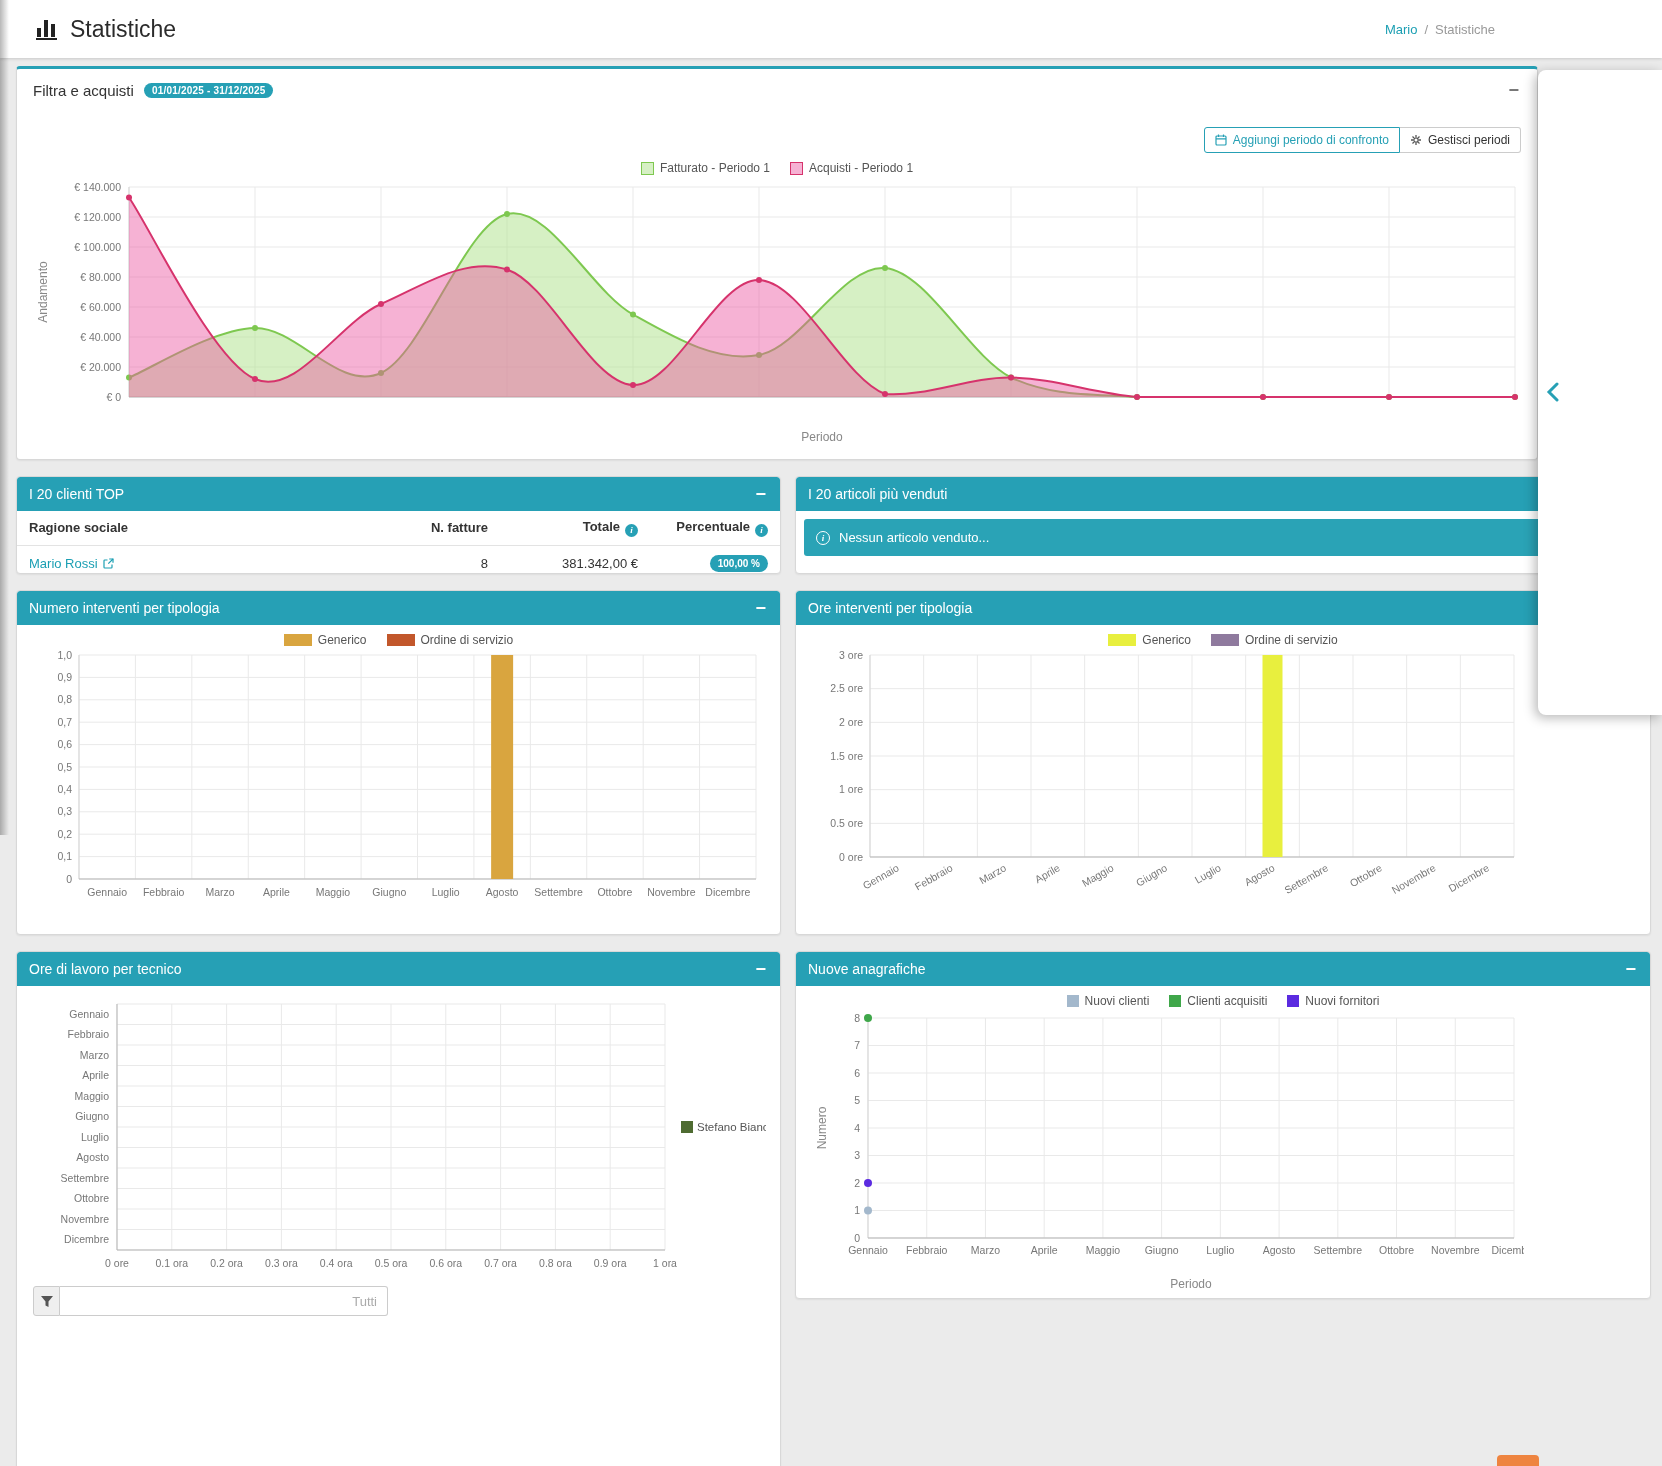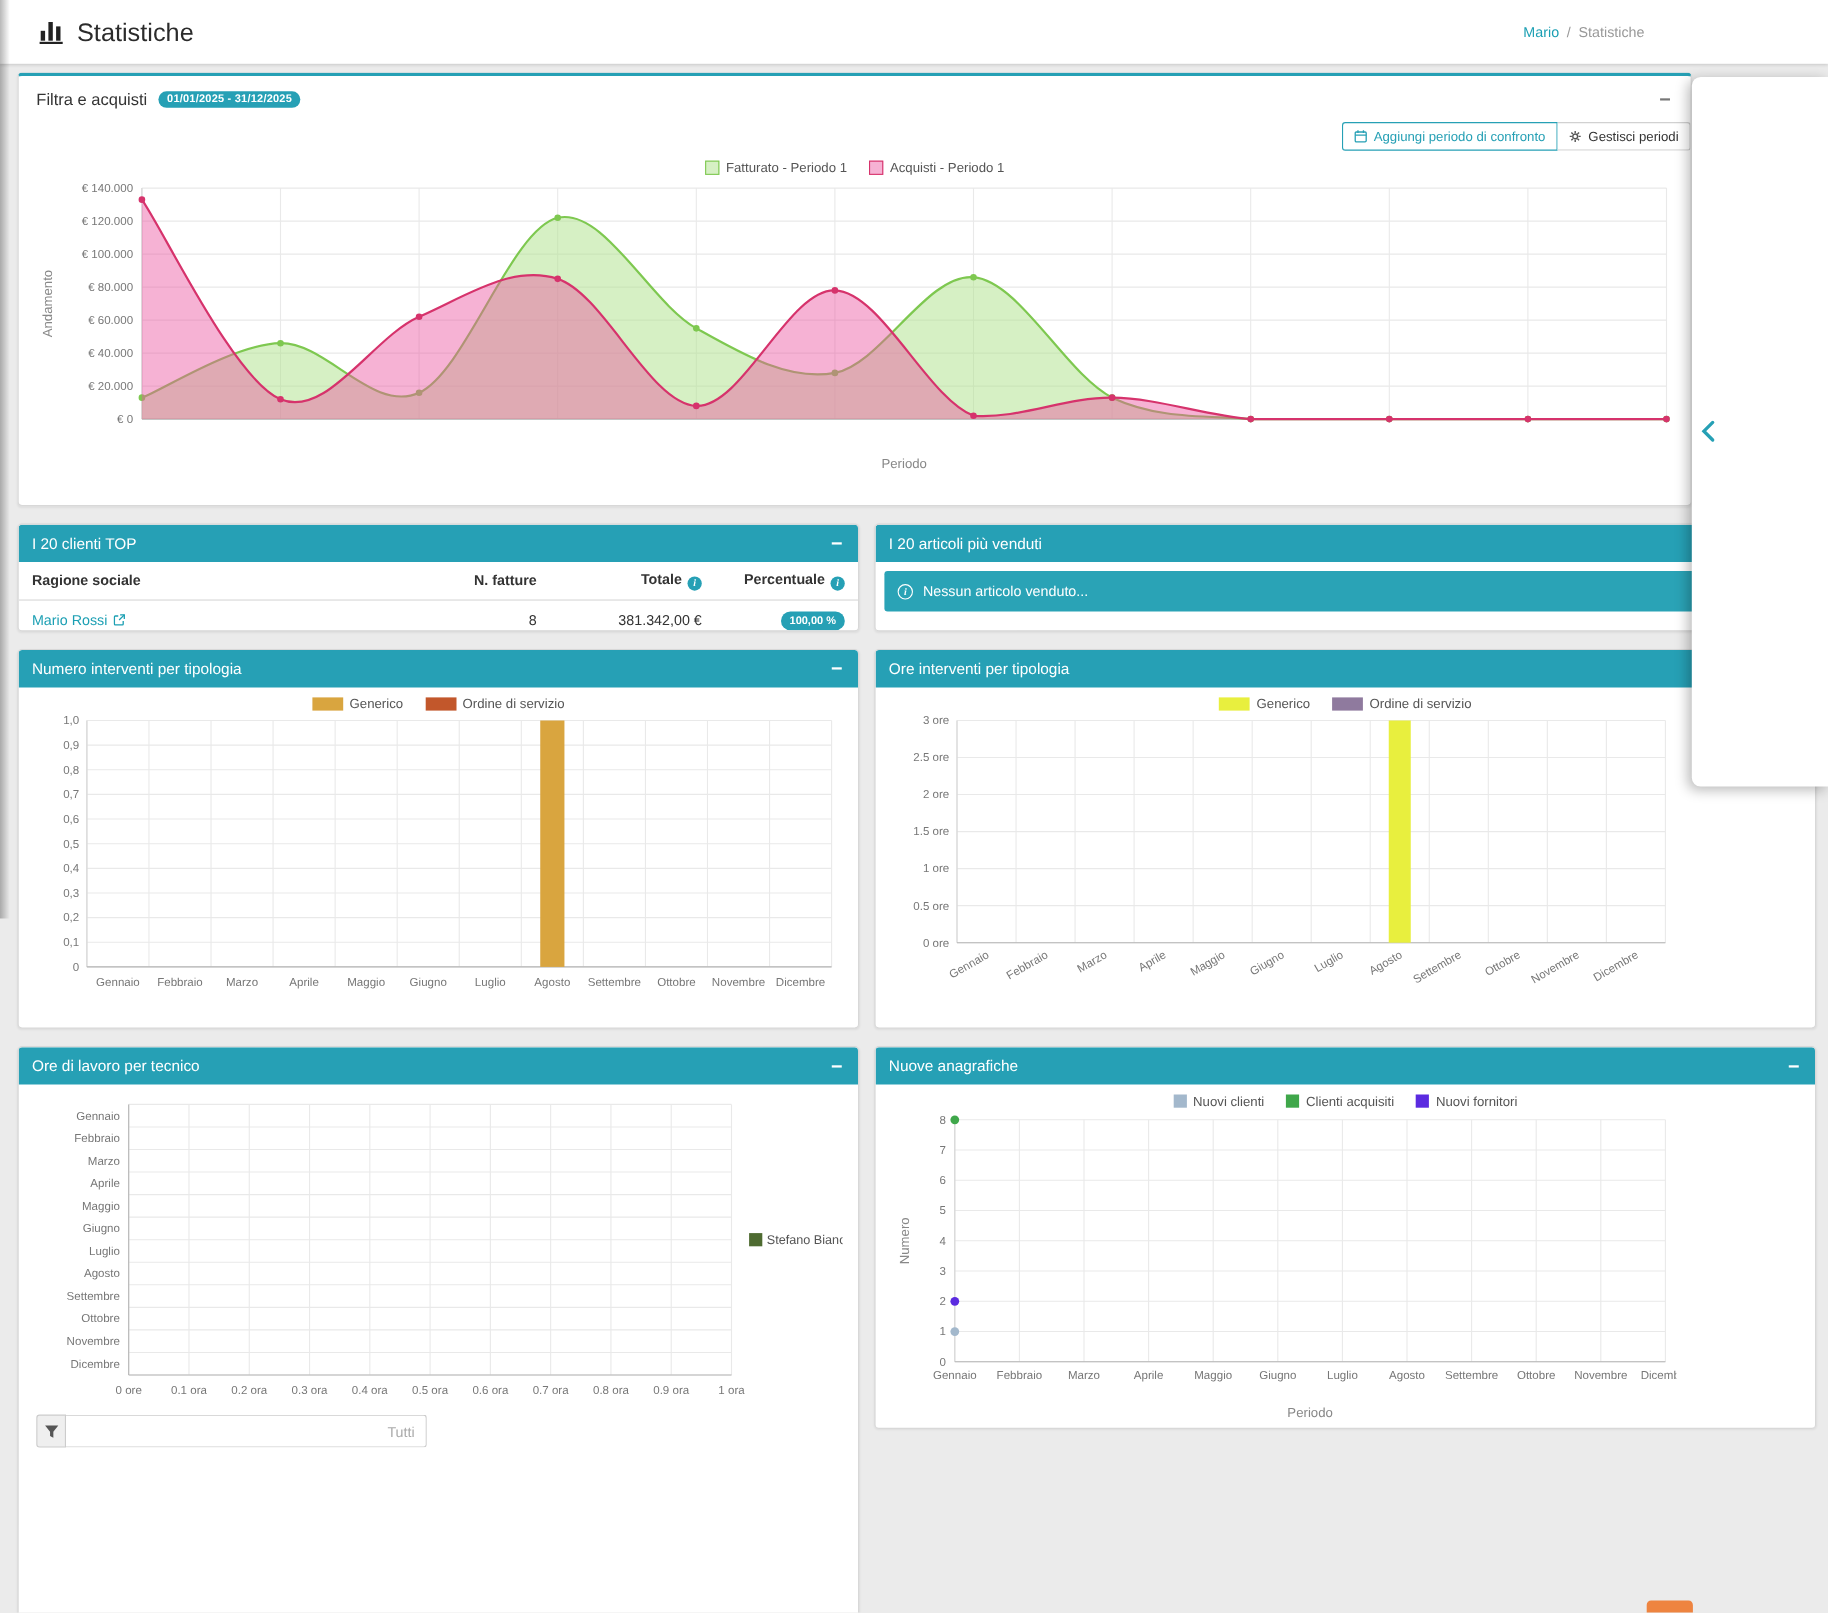--- a/index.html
+++ b/index.html
@@ -31,21 +31,21 @@
   .mtitle{font-size:15px;color:#333;}
   .badge{margin-left:10px;background:#26a0b5;color:#fff;font-size:10px;font-weight:bold;
     padding:2px 8px;border-radius:10px;letter-spacing:.2px;}
   .phead{background:#26a0b5;color:#fff;height:34px;display:flex;align-items:center;
     padding:0 12px;font-size:14px;border-radius:3px 3px 0 0;}
   .collapse{margin-left:auto;background:none;border:none;color:#fff;font-size:18px;
     font-weight:bold;line-height:1;cursor:pointer;padding:0 2px;font-family:inherit;}
   .collapse.dark{color:#777;}
 
   
-  .btn-row{display:flex;justify-content:flex-end;padding:2px 0 0;}
+  .btn-row{display:flex;justify-content:flex-end;padding:2px 16px 0;margin-top:16px;}
   .btn-group{display:inline-flex;}
   .btn{display:inline-flex;align-items:center;gap:6px;font-size:12px;padding:5px 10px;
     background:#fff;border:1px solid #ccc;color:#333;cursor:pointer;font-family:inherit;white-space:nowrap;}
   .btn-group .btn:first-child{border-radius:3px 0 0 3px;}
   .btn-group .btn:last-child{border-radius:0 3px 3px 0;border-left:none;}
   .btn.teal{border-color:#26a0b5;color:#26a0b5;border-left:1px solid #26a0b5;}
 
   
   .legend{display:flex;justify-content:center;align-items:center;gap:20px;
     font-size:12px;color:#555;margin:8px 0 2px;}

